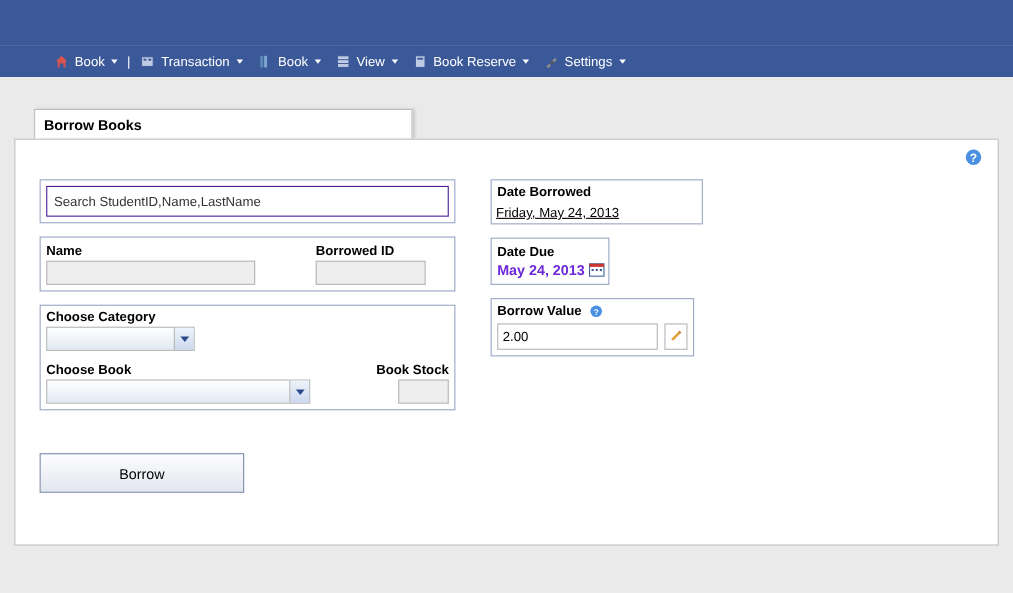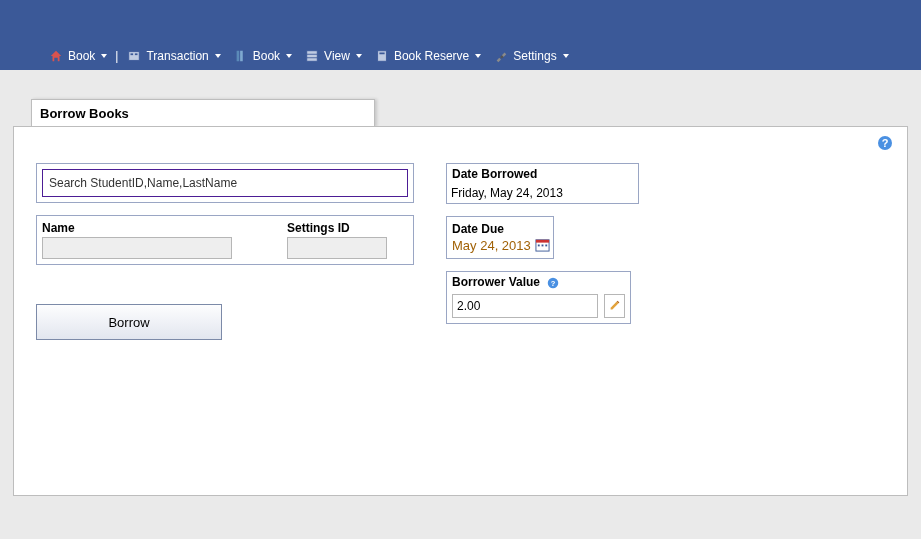--- a/index.html
+++ b/index.html
@@ -140,32 +140,33 @@
     border-left:4px solid transparent;
     border-right:4px solid transparent;
     border-top:5px solid #2b4a8b;
   }
   .combo-small { width: 135px; }
   .combo-wide { width: 240px; }
 
   .date-val {
     padding: 3px 4px;
     font-size: 12px;
+    text-decoration: underline;
   }
   .date-due-box {
     border: 1px solid #9aa6c4;
     margin-bottom: 12px;
     background: #fff;
     padding: 3px 5px 5px 5px;
     width: 108px;
     position: relative;
   }
   .date-due-val {
-    color: #a16207;
-    font-weight: normal;
+    color: #6d28d9;
+    font-weight: bold;
     font-size: 13px;
   }
   .cal-icon {
     position: absolute;
     right: 3px; top: 20px;
     cursor: pointer;
   }
   .defval-row {
     display: flex;
     gap: 6px;
@@ -294,26 +295,48 @@
           <input class="search-input" value="Search StudentID,Name,LastName" style="">
         </div>
 
         <div class="grp">
           <div class="grp-row">
             <div class="cell" style="flex:0 0 245px;">
               <div class="lbl">Name</div>
               <input class="txt-input" style="width: 190px;" value="">
             </div>
             <div class="cell">
-              <div class="lbl">Settings ID</div>
+              <div class="lbl">Borrowed ID</div>
               <input class="txt-input" style="width: 100px;" value="">
             </div>
           </div>
         </div>
 
+        <div class="grp">
+          <div class="lblrow">Choose Category</div>
+          <div class="cell" style="padding-top:0;">
+            <div class="combo combo-small">
+              <div class="combo-box"></div>
+              <div class="combo-btn"></div>
+            </div>
+          </div>
+          <div class="grp-row">
+            <div class="cell" style="flex:0 0 300px;">
+              <div class="lbl">Choose Book</div>
+              <div class="combo combo-wide">
+                <div class="combo-box"></div>
+                <div class="combo-btn"></div>
+              </div>
+            </div>
+            <div class="cell" style="text-align:right;">
+              <div class="lbl" style="text-align:right;">Book Stock</div>
+              <input class="txt-input" style="width: 46px; float: right;" value="">
+            </div>
+          </div>
+        </div>
 
         <button class="borrow-btn">Borrow</button>
       </div>
 
       <div class="col-right">
         <div class="grp" style="width:193px;">
           <div class="lblrow">Date Borrowed</div>
           <div class="date-val">Friday, May 24, 2013</div>
         </div>
 
@@ -326,21 +349,21 @@
                 <rect x="1" y="3" width="14" height="3" fill="#c33"></rect>
                 <rect x="3" y="8" width="2" height="2" fill="#3b5998"></rect>
                 <rect x="7" y="8" width="2" height="2" fill="#3b5998"></rect>
                 <rect x="11" y="8" width="2" height="2" fill="#3b5998"></rect>
               </svg>
           </span>
         </div>
 
         <div class="grp" style="width:185px;">
           <div class="lblrow">
-            <span>Borrower Value</span>
+            <span>Borrow Value</span>
             <span class="info-icon-small" style="margin-left:4px;">
               <svg width="12" height="12" viewBox="0 0 16 16">
                   <circle cx="8" cy="8" r="7" fill="#4a90e2"></circle>
                   <text x="8" y="12" font-size="10" text-anchor="middle" fill="#fff" font-weight="bold">?</text>
                 </svg>
             </span>
           </div>
           <div class="cell" style="padding-top:0;">
             <div class="defval-row">
               <input class="defval-input" value="2.00" style="">

